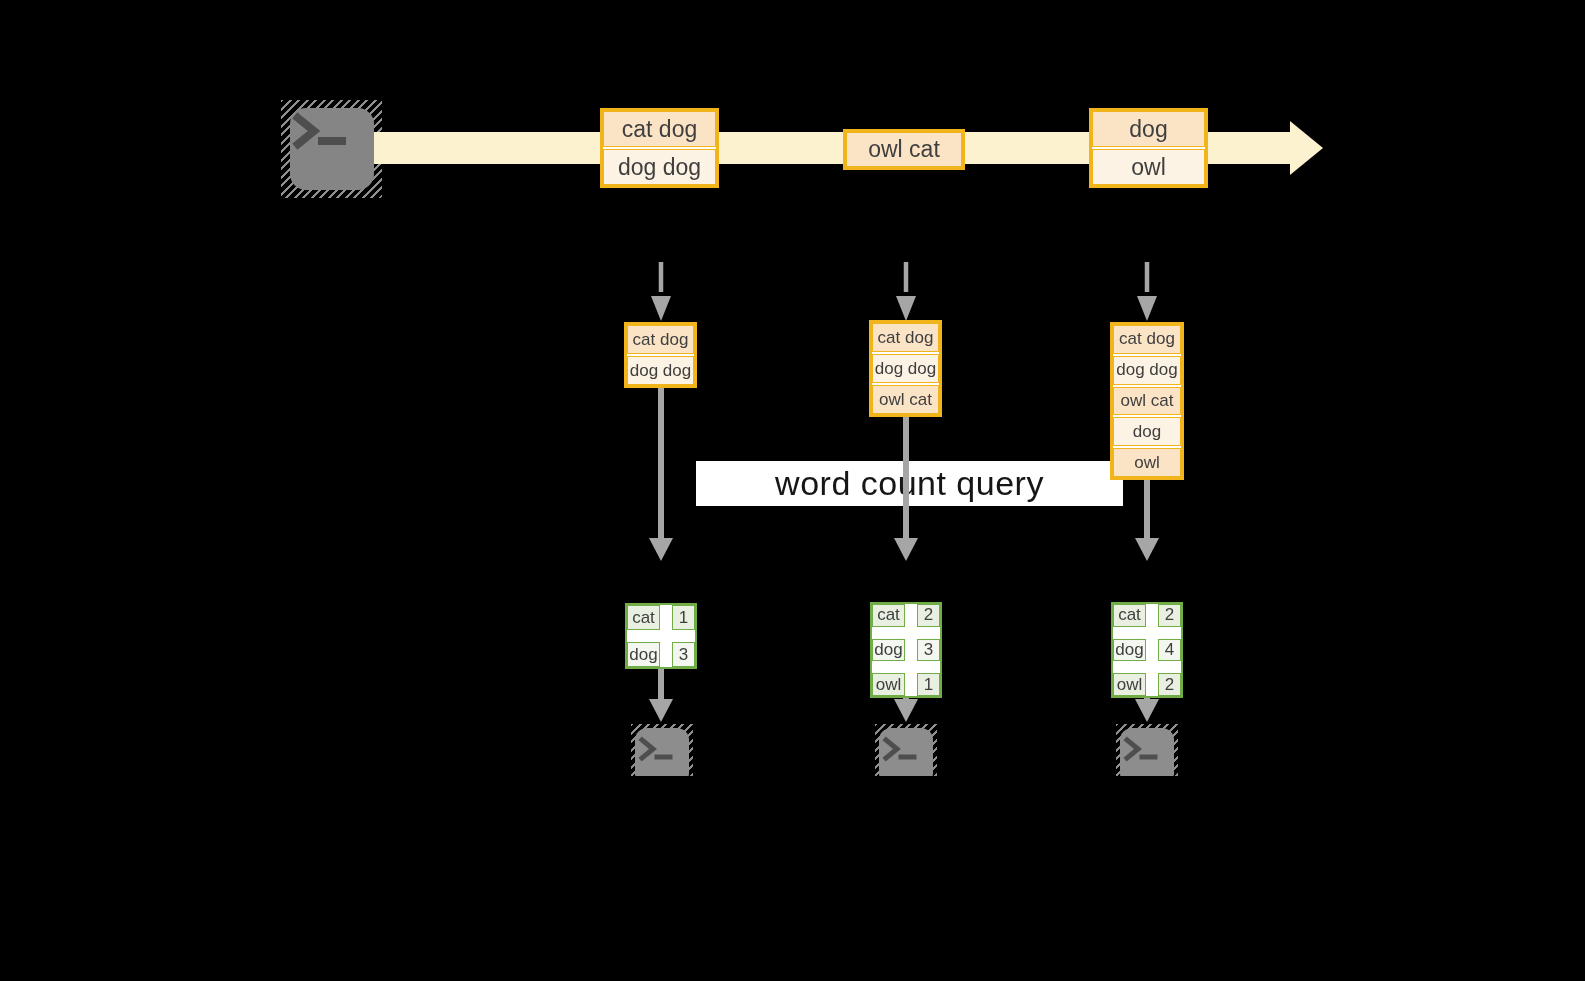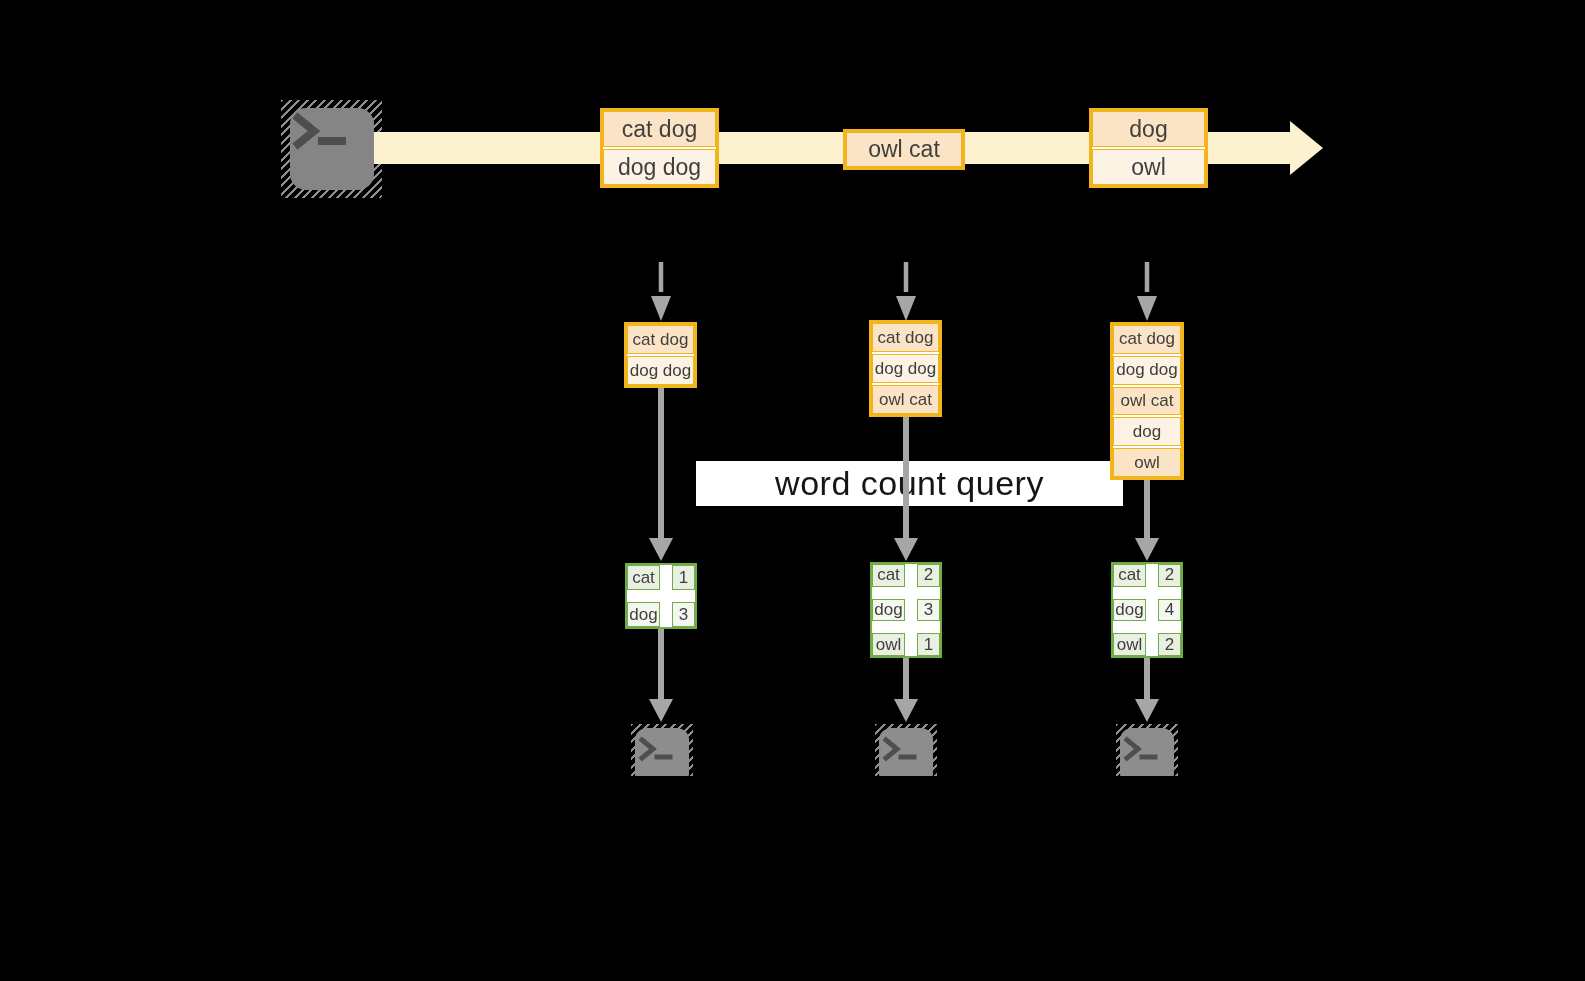--- a/index.html
+++ b/index.html
@@ -33,21 +33,21 @@
     display:flex;flex-direction:column;gap:2px;z-index:3;}
   .orow{box-sizing:border-box;flex:1;border:1.5px solid var(--gold-border);
     display:flex;align-items:center;justify-content:center;color:var(--text);}
   .big .orow{font-size:23px;}
   .small .orow{font-size:17px;}
   .peach{background:var(--peach-fill);}
   .cream{background:var(--cream-fill);text-align:center;}
 
   
   .gtable{position:absolute;box-sizing:border-box;background:#fff;border:2.5px solid var(--green-border);
-    display:grid;grid-template-columns:1fr 23px;gap:12px;z-index:3;}
+    display:grid;grid-template-columns:1fr 23px;gap:12px;z-index:3;margin-top:40px;}
   .gcell{box-sizing:border-box;border:1.5px solid var(--green-border);
     display:flex;align-items:center;justify-content:center;font-size:17px;color:var(--text);}
   .ga{background:var(--green-fill-a);} .gb{background:var(--green-fill-b);}
 
   
   .querybox{position:absolute;left:696px;top:461px;width:427px;height:45px;background:var(--query-box-bg);
     z-index:1;display:flex;align-items:center;justify-content:center;
     font-size:34px;color:#161616;letter-spacing:.5px;}
 
   

